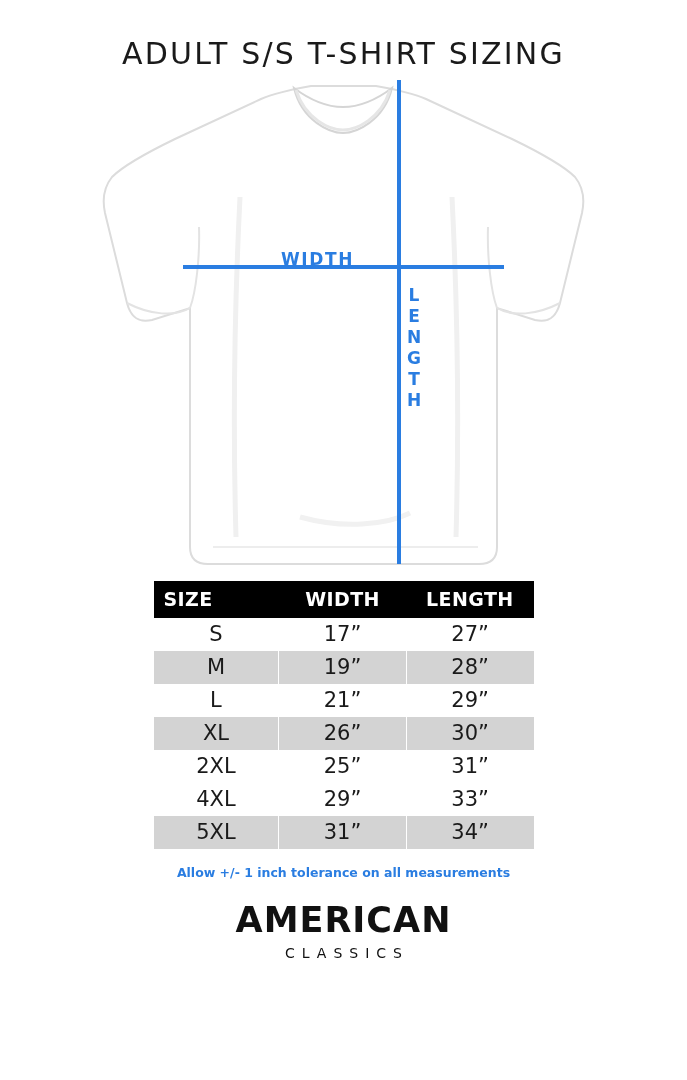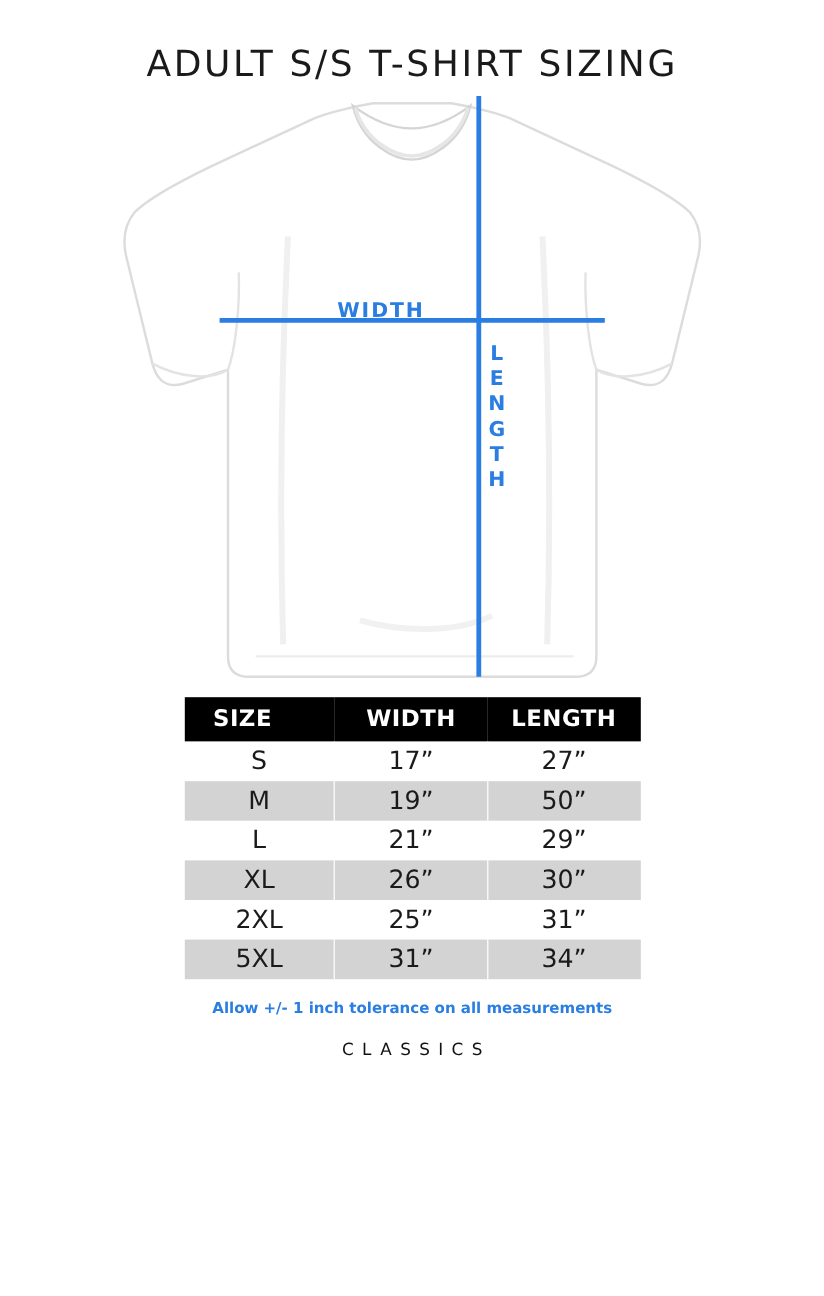--- a/index.html
+++ b/index.html
@@ -74,21 +74,21 @@
   table.size-table thead th {
     background: #000000;
     color: #ffffff;
     font-size: 19px;
     font-weight: bold;
     padding: 7px 0 8px 0;
     letter-spacing: 0.4px;
   }
   table.size-table thead th.col-size {
     text-align: left;
-    padding-left: 24px;
+    padding-left: 10px;
     width: 33%;
   }
   table.size-table thead th.col-width,
   table.size-table thead th.col-length {
     text-align: center;
     width: 33.5%;
   }
   table.size-table tbody td {
     text-align: center;
     font-size: 21px;
@@ -202,45 +202,51 @@
       </thead>
       <tbody>
         <tr class="odd">
           <td>S</td>
           <td>17”</td>
           <td>27”</td>
         </tr>
         <tr class="even">
           <td>M</td>
           <td>19”</td>
-          <td>50”</td>
+          <td>28”</td>
         </tr>
         <tr class="odd">
           <td>L</td>
           <td>21”</td>
           <td>29”</td>
         </tr>
         <tr class="even">
           <td>XL</td>
           <td>26”</td>
           <td>30”</td>
         </tr>
         <tr class="odd">
           <td>2XL</td>
           <td>25”</td>
           <td>31”</td>
         </tr>
+        <tr class="odd">
+          <td>4XL</td>
+          <td>29”</td>
+          <td>33”</td>
+        </tr>
         <tr class="even">
           <td>5XL</td>
           <td>31”</td>
           <td>34”</td>
         </tr>
       </tbody>
     </table>
   </div>
 
   <div class="note">Allow +/- 1 inch tolerance on all measurements</div>
 
   <div class="brand">
+    <div class="brand-main">AMERICAN</div>
     <div class="brand-sub">CLASSICS</div>
   </div>
 
 </div>
 
 </body></html>

